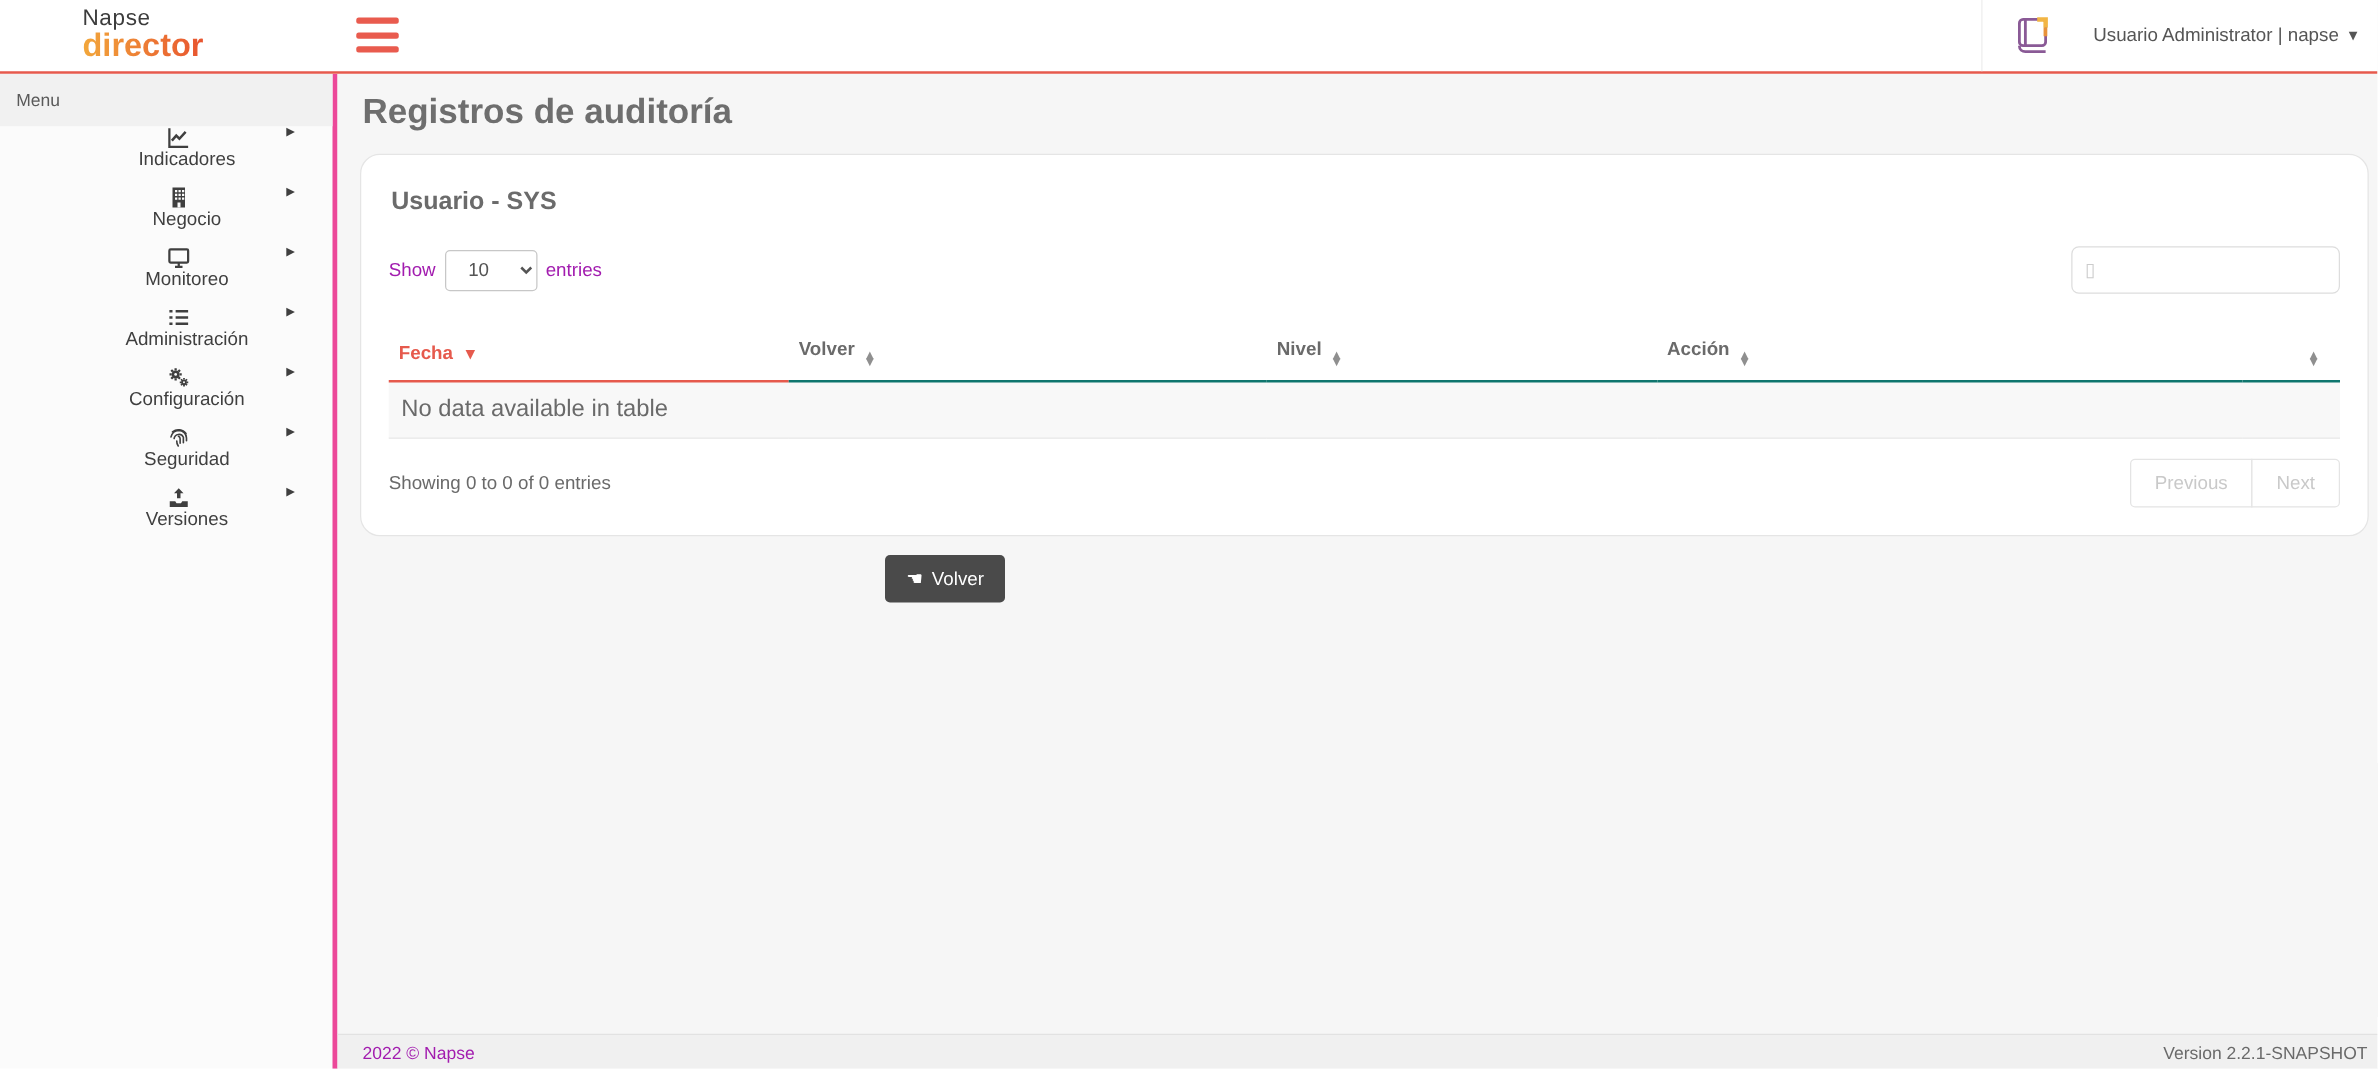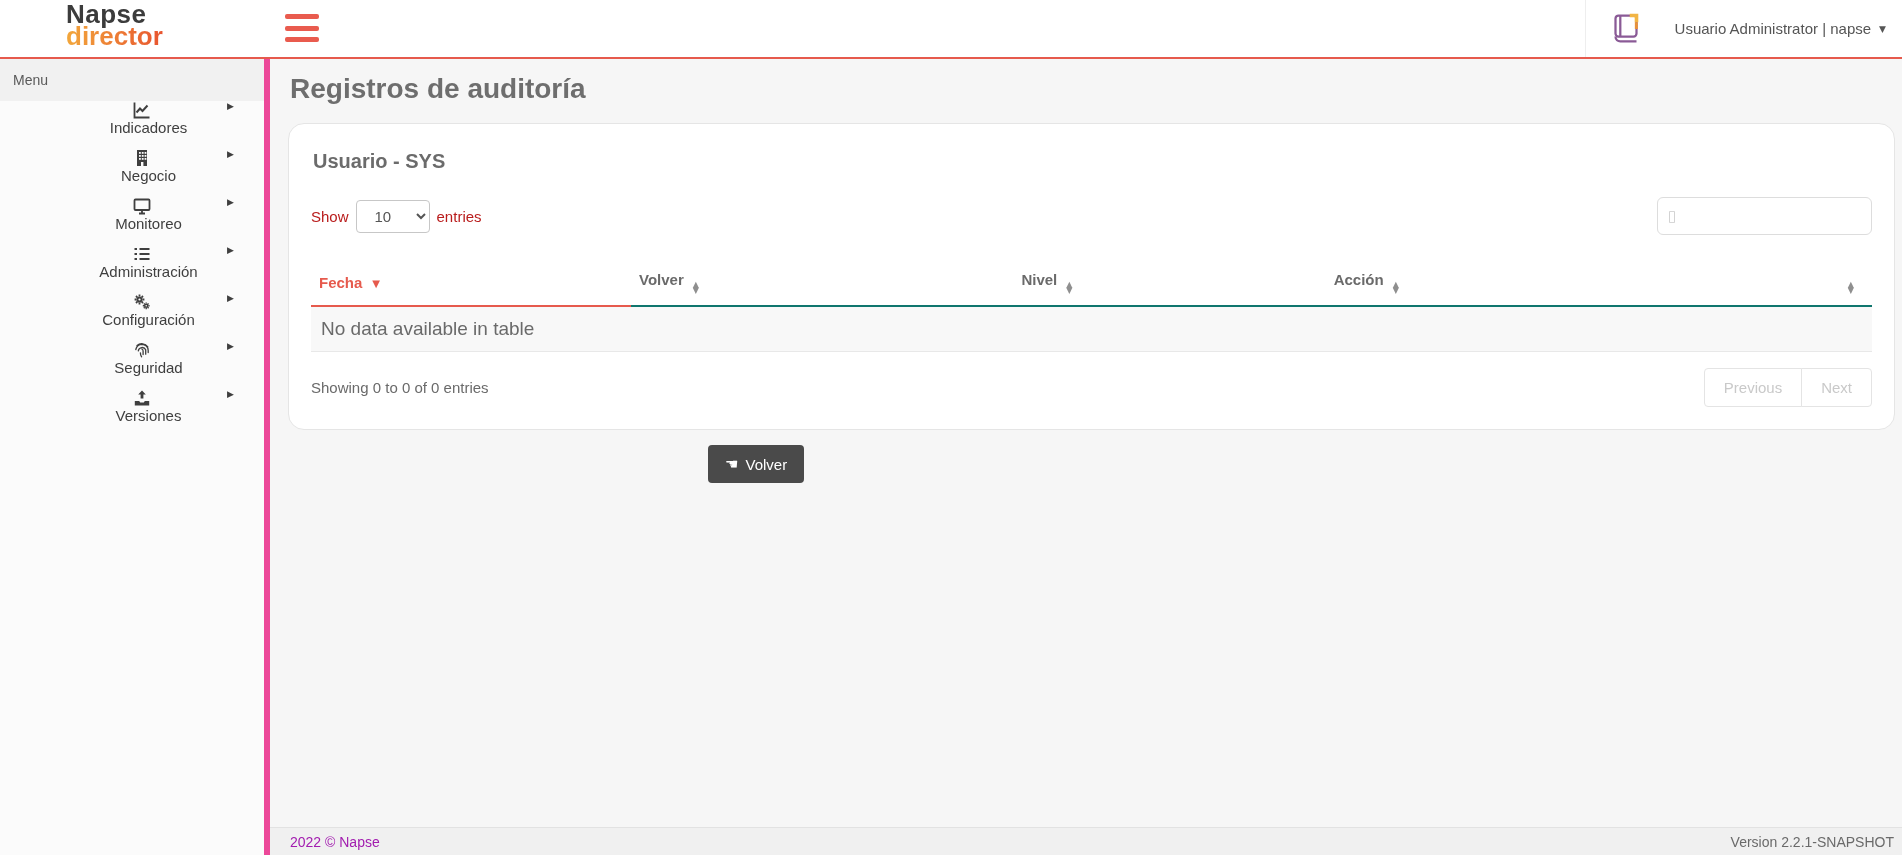--- a/index.html
+++ b/index.html
@@ -4,57 +4,57 @@
 <style>
   * { margin:0; padding:0; box-sizing:border-box; }
   html,body { width:1902px; height:855px; overflow:hidden; background:#fff;
               font-family:"Liberation Sans", sans-serif; }
   .app { position:relative; width:1902px; height:855px; background:#fff; }
 
   
   .header { position:absolute; top:0; left:0; width:100%; height:59px;
             background:#fff; border-bottom:2px solid #e65a4d; z-index:5; }
   .logo { position:absolute; left:66px; top:2px; line-height:25px; }
-  .logo-line1 { font-size:26px; font-weight:bold; color:#3c3c3c; letter-spacing:0.5px; }
+  .logo-line1 { font-size:18px; font-weight:normal; color:#3c3c3c; letter-spacing:0.5px; }
   .logo-line2 { font-size:26px; font-weight:bold; margin-top:-3px;
                 background:linear-gradient(90deg,#f2a73b,#e8542f);
                 -webkit-background-clip:text; background-clip:text; color:transparent; }
   .hamburger { position:absolute; left:285px; top:14px; width:34px; height:28px;
                cursor:pointer; display:flex; flex-direction:column; justify-content:space-between; }
   .hamburger span { display:block; width:34px; height:5px; background:#e95b4e; border-radius:2px; }
   .header-right { position:absolute; right:0; top:0; height:57px; display:flex; align-items:center; }
   .book-cell { height:57px; width:82px; border-left:1px solid #eee;
                display:flex; align-items:center; justify-content:center; }
   .user-menu { display:flex; align-items:center; gap:8px; padding:0 16px 0 8px;
                font-size:15px; color:#555; cursor:pointer; height:57px; }
   .user-caret { font-family:"DejaVu Sans", sans-serif; font-size:9px; color:#555; }
 
   
   .sidebar { position:absolute; top:59px; left:0; bottom:0; width:270px;
-             background:#fbfbfb; border-right:6px solid #ec4899; }
+             background:#fbfbfb; border-right:4px solid #ec4899; }
   .menu-strip { height:42px; background:#f1f1f1; display:flex; align-items:center;
                 padding-left:13px; font-size:14px; color:#5a5a5a; }
   .side-item { position:relative; height:48px; display:flex; align-items:center;
                padding-left:19px; cursor:pointer;flex-direction:column; }
   .side-icon { width:18px; height:18px; flex:0 0 18px; display:flex; align-items:center; }
   .side-label { margin-left:14px; font-size:15px; color:#3f3f3f; }
   .side-caret { position:absolute; right:30px; font-family:"DejaVu Sans", sans-serif;
                 font-size:9px; color:#3f3f3f; }
 
   
   .main { position:absolute; top:59px; left:270px; right:0; bottom:28px;
           background:#f6f6f6; padding:6px 7px 0 18px; }
   .page-title { font-size:28px; font-weight:bold; color:#6e6e6e; margin:8px 0 18px 2px; }
 
   .card { background:#fff; border:1px solid #e5e5e5; border-radius:16px;
           padding:16px 22px 22px 22px; }
   .card-title { font-size:20px; font-weight:bold; color:#6b6b6b; margin:10px 0 24px 2px; }
 
   .controls { display:flex; align-items:center; }
-  .ctl-label { font-size:15px; color:#b91c1c; }
+  .ctl-label { font-size:15px; color:#a21caf; }
   .length-select { margin:0 7px; width:74px; height:33px; font-size:15px; color:#555;
                    border:1px solid #c7c7c7; border-radius:4px; background:#fff;
                    padding-left:14px; }
   .search-box { margin-left:auto; width:215px; height:38px; border:1px solid #ddd;
                 border-radius:6px; background:#fff; font-size:15px; color:#bbb;
                 padding:0 10px; font-family:"DejaVu Sans", sans-serif; }
   .search-box::placeholder { color:#ccc; }
 
   table.grid { width:100%; border-collapse:collapse; margin-top:24px; }
   .grid th { text-align:left; font-size:15px; font-weight:bold; color:#6a6a6a;

